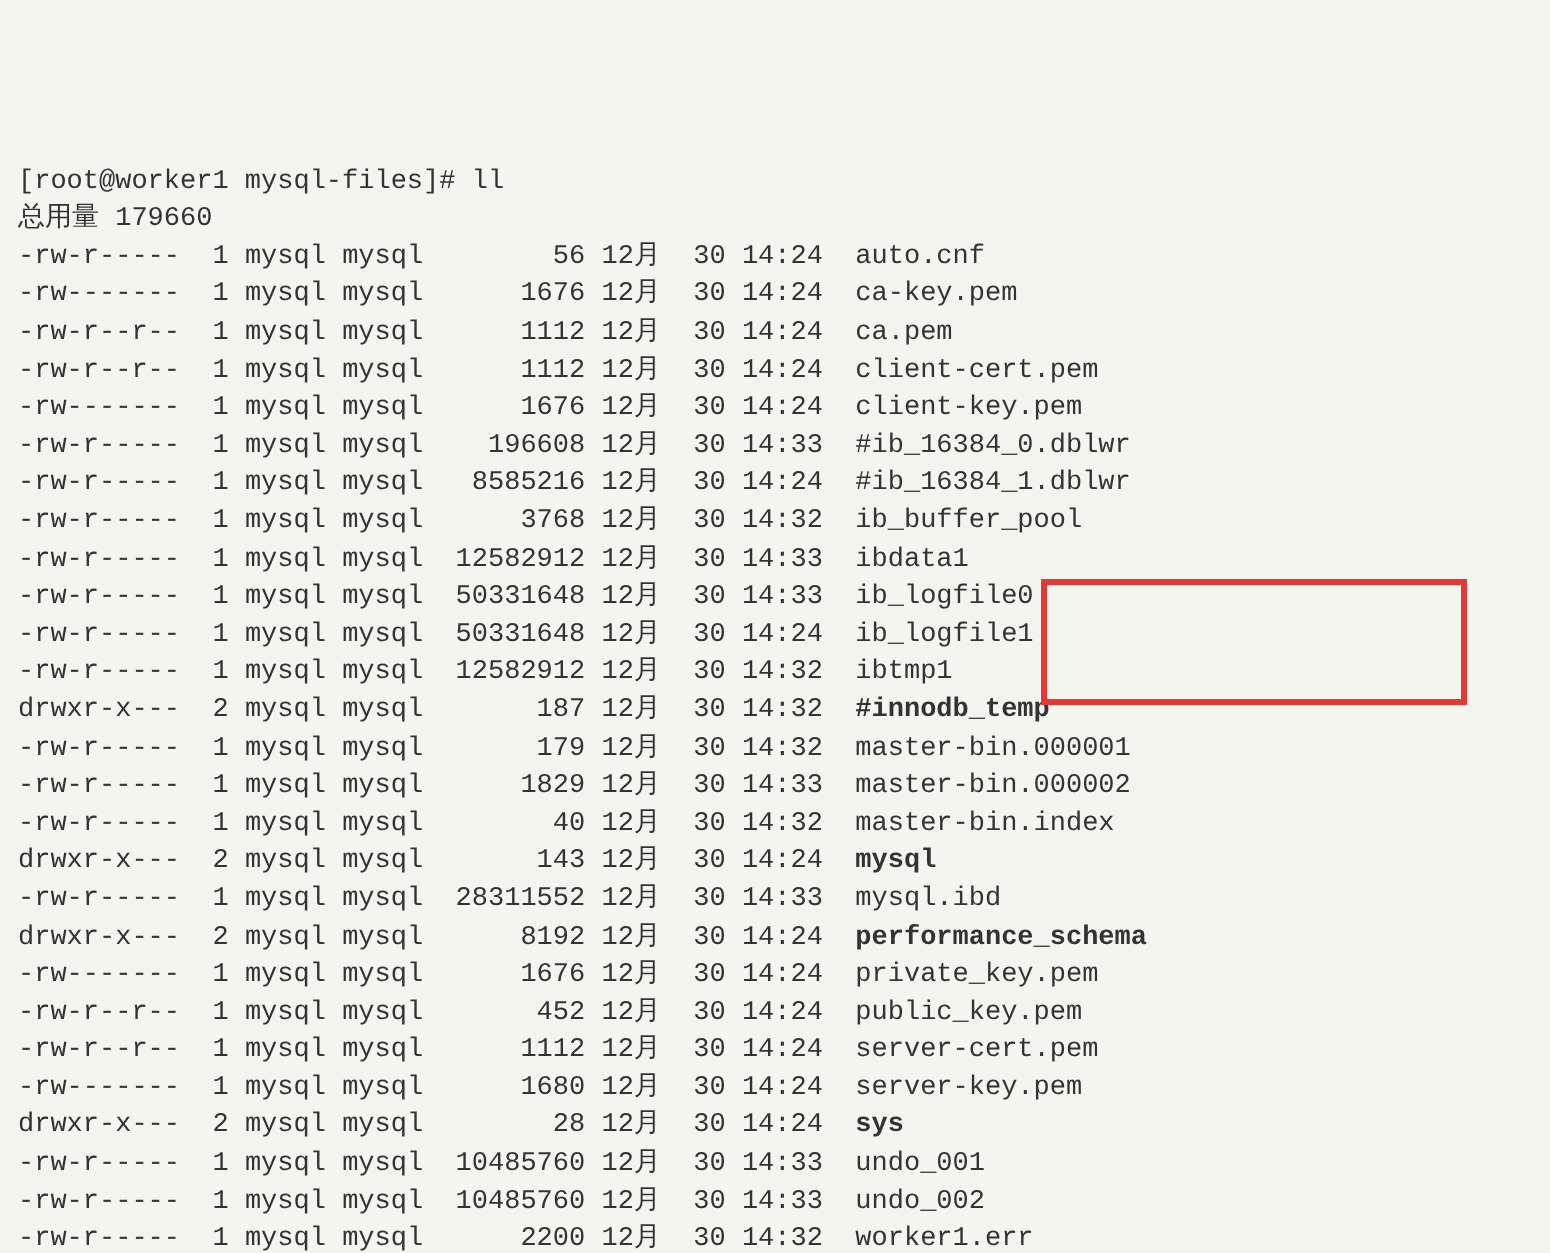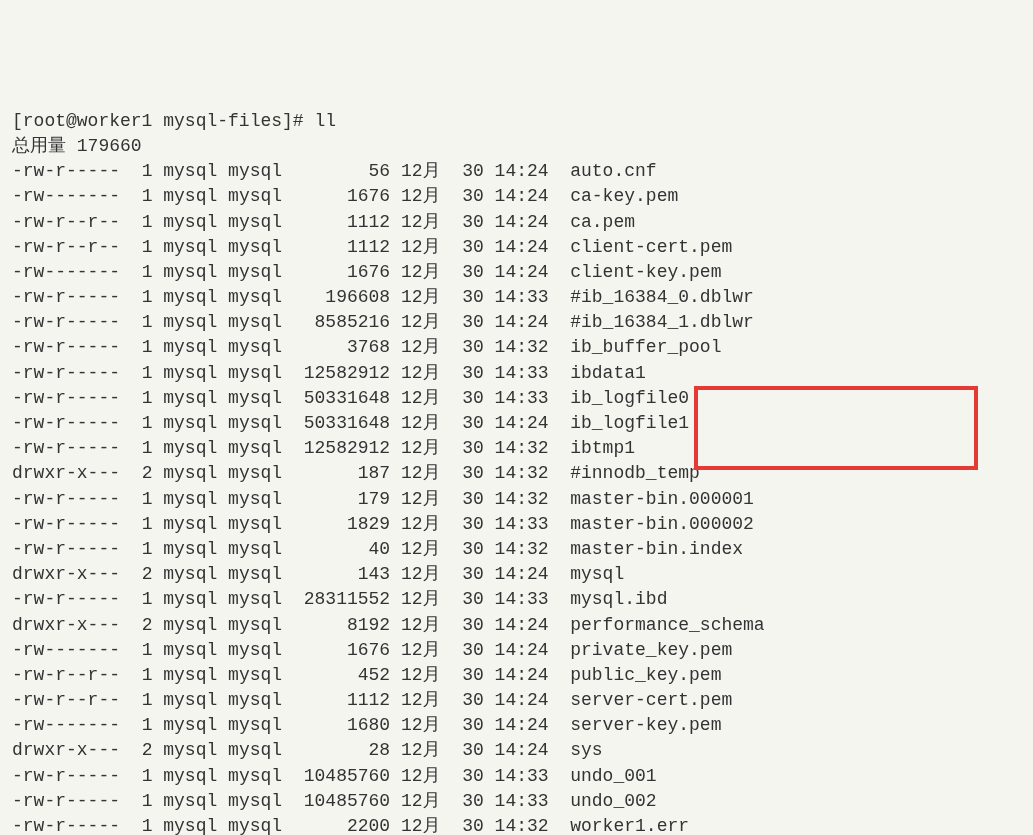--- a/index.html
+++ b/index.html
@@ -7,21 +7,21 @@
     background: #f5f5f0;
     font-family: "Courier New", monospace;
     font-size: 18px;
     line-height: 1.4;
     padding: 8px 12px;
     color: #333333;
     width: 1033px;
     white-space: pre;
     position: relative;
   }
-  .bold { font-weight: normal; }
+  .bold { font-weight: bold; }
   .line { display: block; }
   .highlight-box {
     position: absolute;
     border: 4px solid #e53935;
     pointer-events: none;
   }
 </style>
 </head>
 <body>
 

